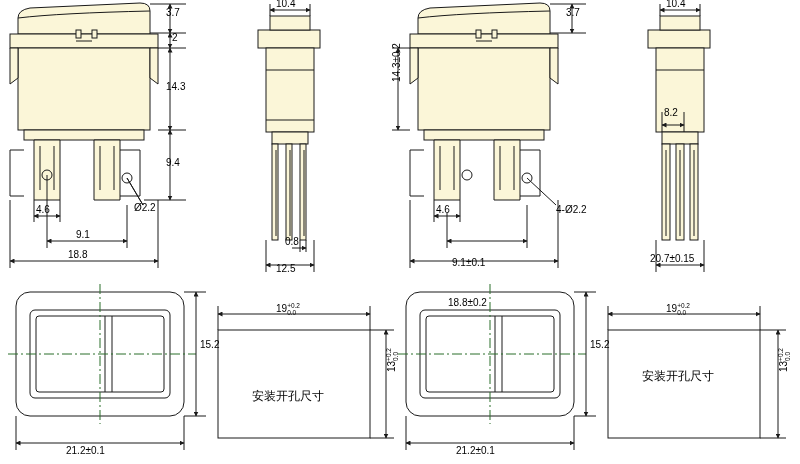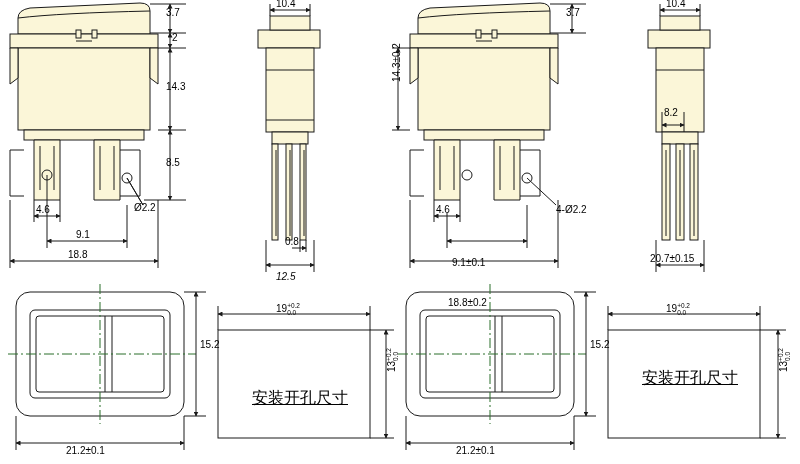--- a/index.html
+++ b/index.html
@@ -1,20 +1,20 @@
 <!DOCTYPE html>
 <html><head>
 <meta charset="utf-8">
 <style>
   html,body{margin:0;padding:0;background:#ffffff;}
   body{width:800px;height:464px;position:relative;overflow:hidden;
        font-family:"Liberation Sans",sans-serif;color:#000;}
   #stage{position:absolute;left:0;top:0;width:800px;height:464px;}
   .dim{position:absolute;font-size:10px;color:#000;white-space:nowrap;line-height:1.05;}
-  .cn{position:absolute;font-size:16px;color:#000;white-space:nowrap;text-decoration:underline;}
+  .cn{position:absolute;font-size:12px;color:#000;white-space:nowrap;}
   .stk{display:inline-block;vertical-align:middle;font-size:6.5px;line-height:7px;text-align:left;}
   svg{position:absolute;left:0;top:0;}
 </style>
 </head>
 <body>
 
 <div id="stage">
 
 <svg width="800" height="464" viewBox="0 0 800 464">
   <defs>
@@ -255,29 +255,29 @@
     <line x1="760" y1="438" x2="786" y2="438"></line>
     <line x1="778" y1="330" x2="778" y2="438" marker-start="url(#ars)" marker-end="url(#ars)"></line>
   </g>
 
   </g>
 </svg>
 
 <div class="dim" style="left:166px;top:8px;">3.7</div>
 <div class="dim" style="left:172px;top:33px;">2</div>
 <div class="dim" style="left:166px;top:82px;text-align:center;">14.3</div>
-<div class="dim" style="left:166px;top:158px;">8.5</div>
+<div class="dim" style="left:166px;top:158px;">9.4</div>
 <div class="dim" style="left:36px;top:205px;">4.6</div>
 <div class="dim" style="left:134px;top:203px;">Ø2.2</div>
 <div class="dim" style="left:76px;top:230px;">9.1</div>
 <div class="dim" style="left:68px;top:250px;">18.8</div>
 
 <div class="dim" style="left:276px;top:-1px;">10.4</div>
 <div class="dim" style="left:285px;top:237px;">0.8</div>
-<div class="dim" style="left:276px;top:272px;font-style:italic;">12.5</div>
+<div class="dim" style="left:276px;top:264px;">12.5</div>
 
 <div class="dim" style="left:566px;top:8px;">3.7</div>
 <div class="dim" style="left:392px;top:82px;transform:rotate(-90deg);transform-origin:left top;">14.3±0.2</div>
 <div class="dim" style="left:436px;top:205px;">4.6</div>
 <div class="dim" style="left:452px;top:230px;margin-top:28px;">9.1±0.1</div>
 <div class="dim" style="left:556px;top:205px;">4-Ø2.2</div>
 <div class="dim" style="left:448px;top:250px;margin-top:48px;">18.8±0.2</div>
 
 <div class="dim" style="left:666px;top:-1px;">10.4</div>
 <div class="dim" style="left:664px;top:108px;">8.2</div>

